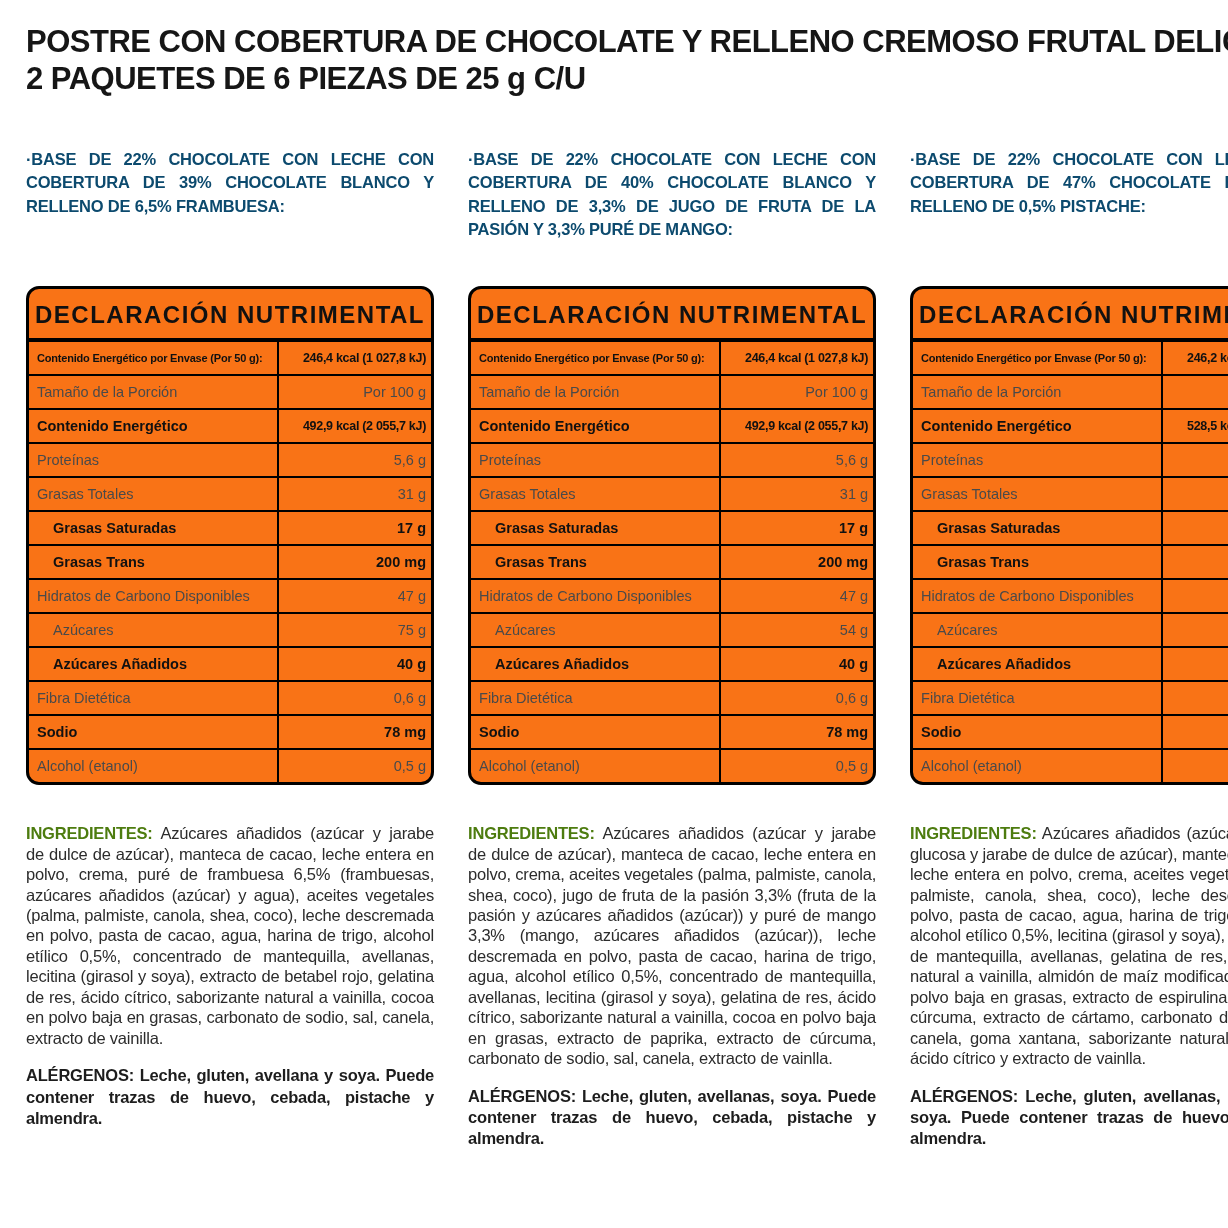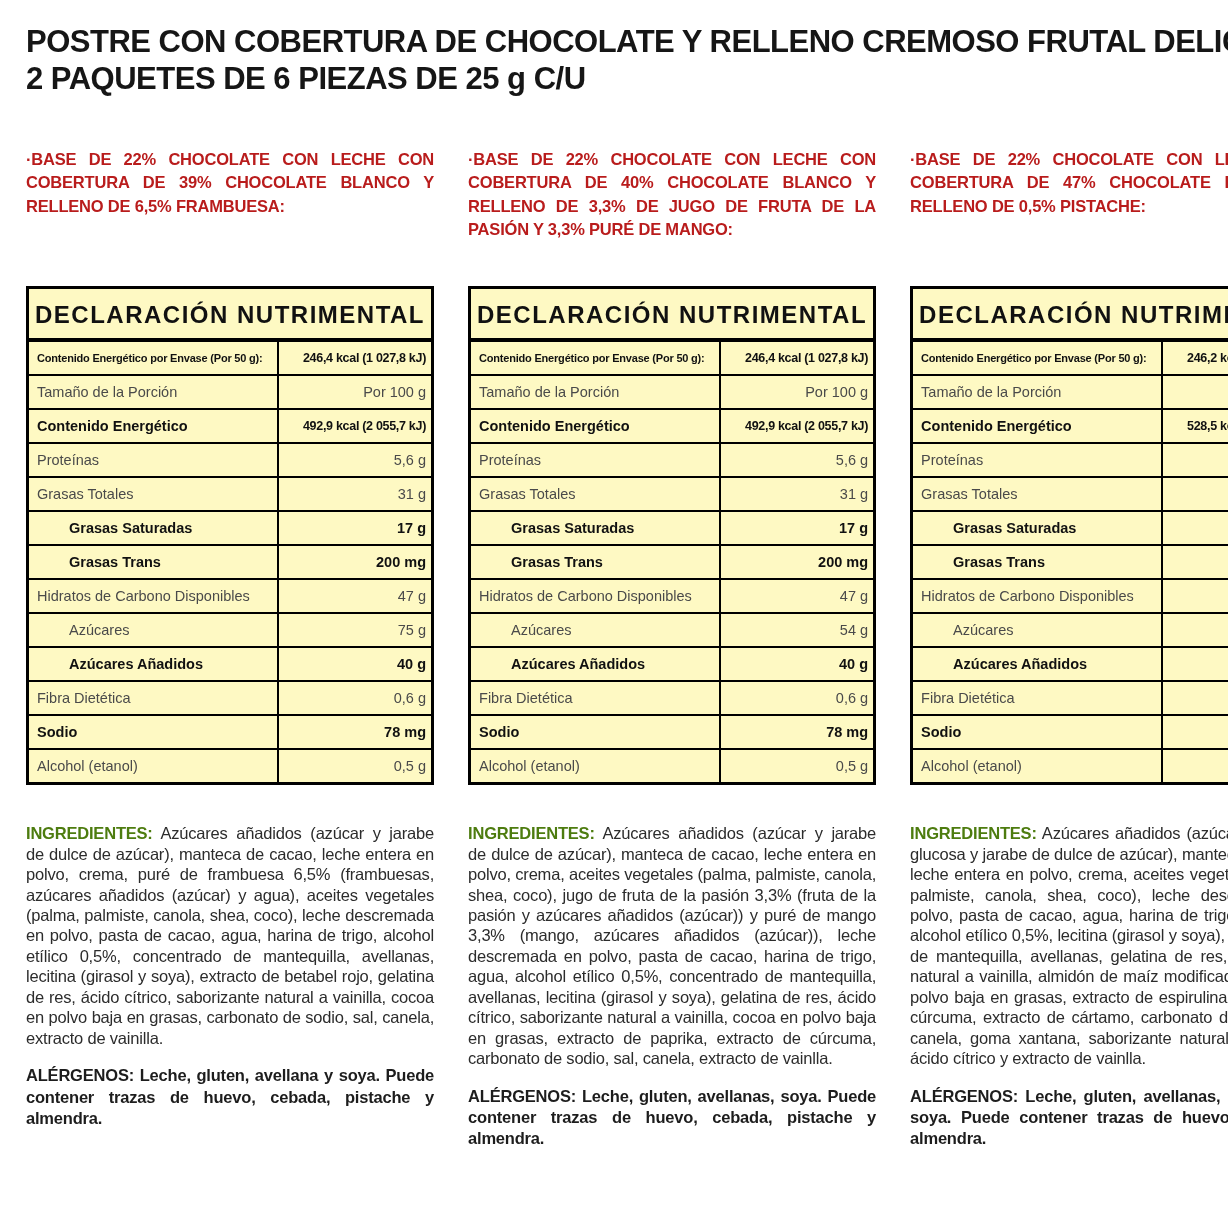--- a/index.html
+++ b/index.html
@@ -17,45 +17,45 @@
   .columns {
     display:grid;
     grid-template-columns:repeat(3,1fr);
     column-gap:34px;
     margin-top:34px;
   }
   .col { display:flex; flex-direction:column; }
 
   .desc {
     font-weight:bold; font-size:16.5px; line-height:1.42;
-    letter-spacing:-0.2px; color:#b91c1c;
+    letter-spacing:-0.2px; color:#0c4a6e;
     text-align:justify; min-height:122px;
   }
 
   .ntable {
-    border:3px solid #000; border-radius:0; overflow:hidden;
-    background:#fef9c3;
+    border:3px solid #000; border-radius:13px; overflow:hidden;
+    background:#f97316;
   }
   .ntable-header {
     font-weight:bold; font-size:24px; letter-spacing:1.5px;
     text-align:center; padding:12px 6px 9px 6px;
     border-bottom:4px solid #000; color:#111;
     white-space:nowrap;
   }
   .ntable table { border-collapse:collapse; width:100%; }
   .nrow td {
     border-top:2px solid #000;
     padding:6px 5px; font-size:14.5px; color:#4a4a4a;
     height:20px; vertical-align:middle;
   }
   .ntable tbody tr:first-child td { border-top:none; }
   .nrow td.lbl { text-align:left; padding-left:8px; border-right:2px solid #000; width:62%;margin-left:16px; }
   .nrow td.val { text-align:right; width:38%; }
   .nrow.bold td { font-weight:bold; color:#111; }
-  .nrow.indent td.lbl { padding-left:40px; }
+  .nrow.indent td.lbl { padding-left:24px; }
   .nrow.small td.lbl { font-size:11px; letter-spacing:-0.2px; white-space:nowrap; }
   .nrow.fit td.val { font-size:12.5px; letter-spacing:-0.3px; white-space:nowrap; }
 
   .ing {
     margin:38px 0 0 0;
     font-size:16.5px; line-height:1.24; color:#2c2c2c;
     text-align:justify; letter-spacing:-0.2px;
   }
   .ing strong { color:#4d7c0f; }
   .alg {

